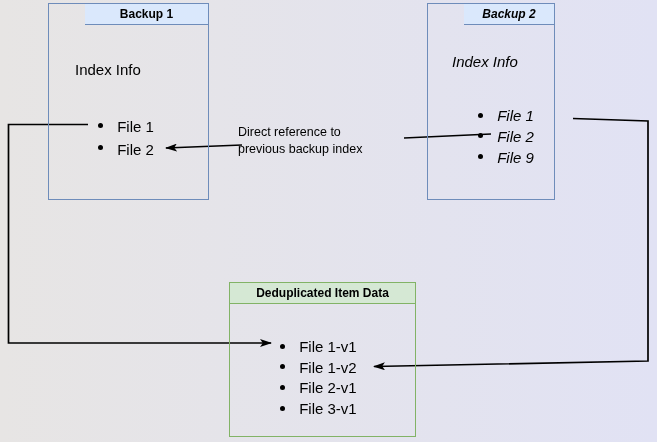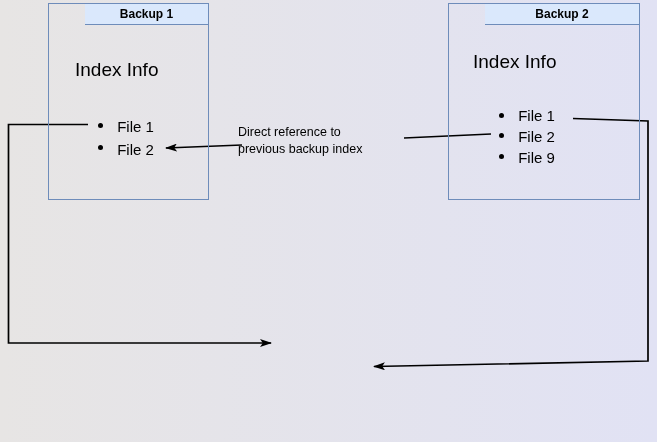--- a/index.html
+++ b/index.html
@@ -49,21 +49,21 @@
     line-height: 20px;
     text-align: center;
     font-weight: bold;
     font-size: 12px;
     border-bottom: 1.5px solid;
   }
   .box.blue  .box-header { background: var(--blue_header);  border-color: var(--blue_border); }
   .box.green .box-header { background: var(--green_header); border-color: var(--green_border); }
   .subtitle {
     position: absolute;
-    font-size: 19px;
+    font-size: 15px;
     line-height: 18px;
     white-space: nowrap;
     text-align: center;
   }
   ul.file-list {
     position: absolute;
     list-style: none;
     white-space: nowrap;
   }
   ul.file-list li {
@@ -82,21 +82,21 @@
   .lbl { vertical-align: middle; }
   .edge-label {
     position: absolute;
     font-size: 12.5px;
     line-height: 16.5px;
     text-align: left;
     white-space: pre-line;
   }
   
   #backup1 { left: 48px;  top: 3px;   width: 161px; height: 197px; }
-  #backup2 { left: 448px; top: 3px;   width: 192px; height: 197px; }
+  #backup2 { left: 427px; top: 3px;   width: 128px; height: 197px; font-style: italic; }
   #dedup   { left: 229px; top: 282px; width: 187px; height: 155px; }
   #backup1 .subtitle { left: 26px; top: 57px; }
   #backup2 .subtitle { left: 24px; top: 49px; }
   #backup1 ul.file-list { left: 49px; top: 110px; line-height: 21px;   }
   #backup2 ul.file-list { left: 50px; top: 101px; line-height: 19.5px; }
   #dedup   ul.file-list { left: 50px; top: 53px;  line-height: 19.4px; }
   #edge-label { left: 238px; top: 124px; width: 174px; }
 </style>
 </head>
 <body>
@@ -142,17 +142,38 @@
         <span class="dot"></span>
         <span class="lbl">File 2</span>
       </li>
       <li>
         <span class="dot"></span>
         <span class="lbl">File 9</span>
       </li>
     </ul>
   </div>
 
+  <div id="dedup" class="box green">
+    <div class="box-header">Deduplicated Item Data</div>
+    <ul class="file-list">
+      <li>
+        <span class="dot"></span>
+        <span class="lbl">File 1-v1</span>
+      </li>
+      <li>
+        <span class="dot"></span>
+        <span class="lbl">File 1-v2</span>
+      </li>
+      <li>
+        <span class="dot"></span>
+        <span class="lbl">File 2-v1</span>
+      </li>
+      <li>
+        <span class="dot"></span>
+        <span class="lbl">File 3-v1</span>
+      </li>
+    </ul>
+  </div>
 
   <div id="edge-label" class="edge-label">Direct reference to
 previous backup index</div>
 
 </div>
 
 </body></html>

